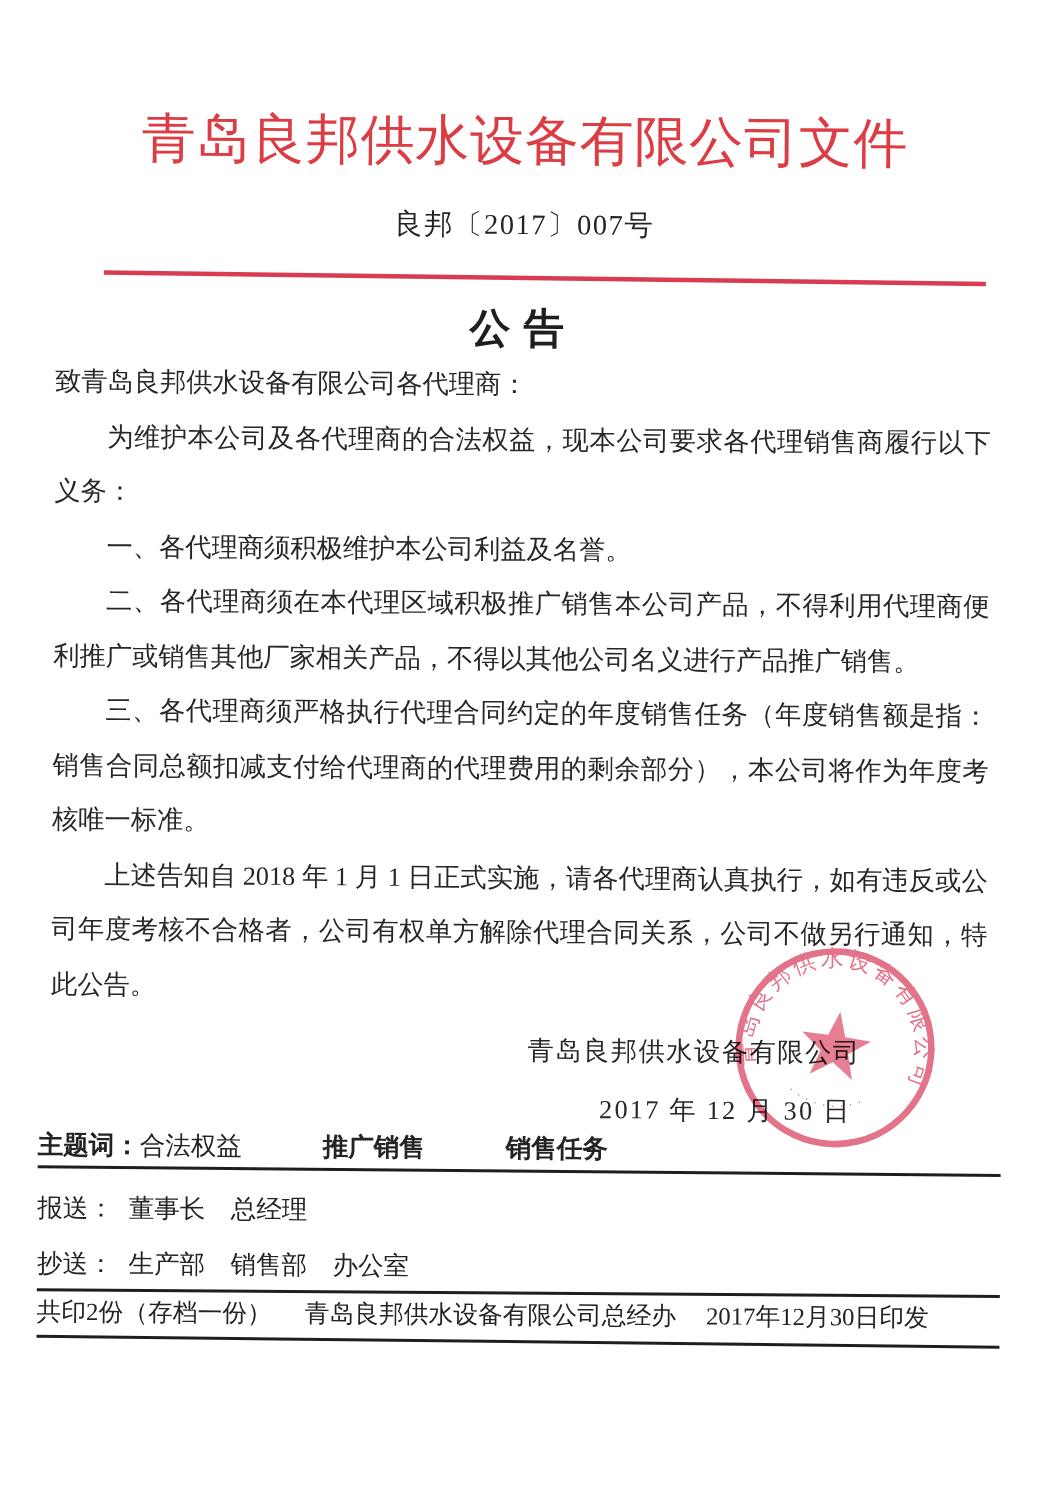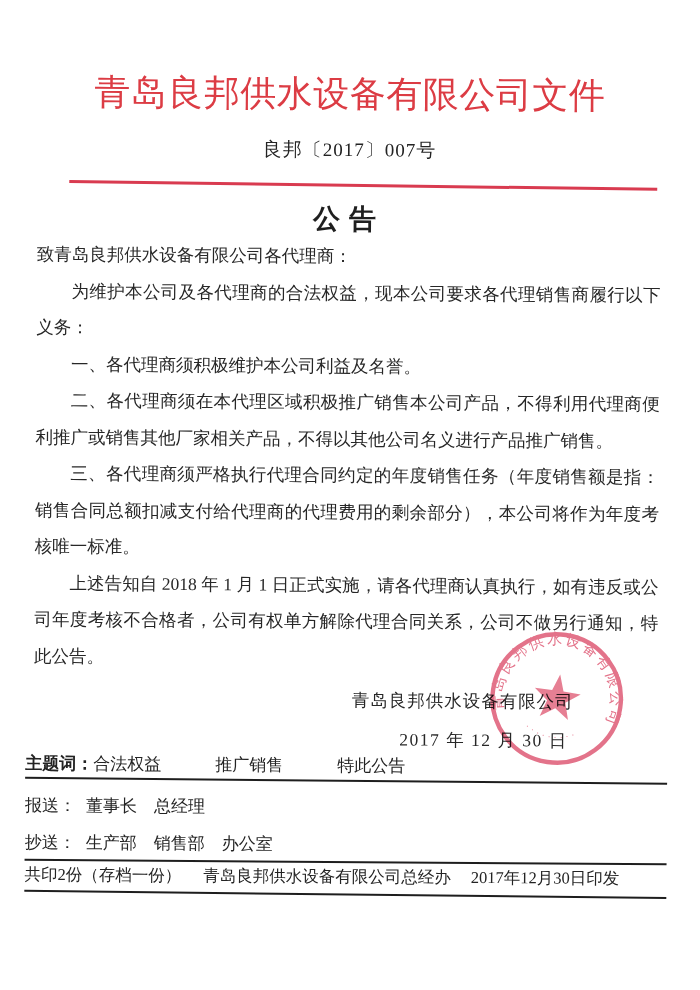--- a/index.html
+++ b/index.html
@@ -43,21 +43,21 @@
 
   .seal {
     position:absolute; left:490px; top:626px; width:142px; height:142px;
     transform:rotate(8deg); mix-blend-mode:multiply; opacity:0.88;
   }
 
   .footer-row { position:absolute; left:30px; width:642px; font-size:17px; color:#232323; white-space:nowrap; }
   .kw-row  { top:754px; }
   .kw-row .kw-label { font-weight:600;text-align:center; }
   .kw-row .kw { }
-  .kw-row .kw + .kw { margin-left:54px; }
+  .kw-row .kw + .kw { margin-left:54px;font-weight:bold; }
   .rule-black { position:absolute; left:30px; width:642px; height:1.6px; background:#1e1e1e; }
   .rule-kw    { top:779px; transform:rotate(0.12deg); transform-origin:left center; }
   .report-row { top:796px; }
   .copy-row   { top:833px; }
   .rule-mid   { top:861px; }
   .print-row  { top:866px; font-size:16.5px; }
   .print-row .seg2 { margin-left:22px; }
   .print-row .seg3 { margin-left:20px; }
   .rule-bot   { top:892px; transform:rotate(0.25deg); transform-origin:left center; }
   .label-gap { margin-right:10px; }
@@ -92,21 +92,21 @@
       <polygon points="73,48 78.9,64.9 96.8,65.3 82.5,76.1 87.7,93.2 73,83 58.3,93.2 63.5,76.1 49.2,65.3 67.1,64.9" fill="#e36d84"></polygon>
       <text font-size="15.5" fill="#e0607a" letter-spacing="2.5" font-family="Liberation Serif, DejaVu Serif, serif">
         <textPath href="#sealArcTop" startOffset="50%" text-anchor="middle">青岛良邦供水设备有限公司</textPath>
       </text>
       <text font-size="8" fill="#e0607a" letter-spacing="4" font-family="DejaVu Serif, serif">
         <textPath href="#sealArcBottom" startOffset="50%" text-anchor="middle">·········</textPath>
       </text>
     </svg>
 
     <div class="footer-row kw-row">
-      <span class="kw-label">主题词：</span><span class="kw">合法权益</span><span class="kw">推广销售</span><span class="kw">特此公告</span>
+      <span class="kw-label">主题词：</span><span class="kw">合法权益</span><span class="kw">推广销售</span><span class="kw">销售任务</span>
     </div>
     <div class="rule-black rule-kw"></div>
 
     <div class="footer-row report-row">
       <span class="label-gap">报送：</span><span>董事长　总经理</span>
     </div>
 
     <div class="footer-row copy-row">
       <span class="label-gap">抄送：</span><span>生产部　销售部　办公室</span>
     </div>

